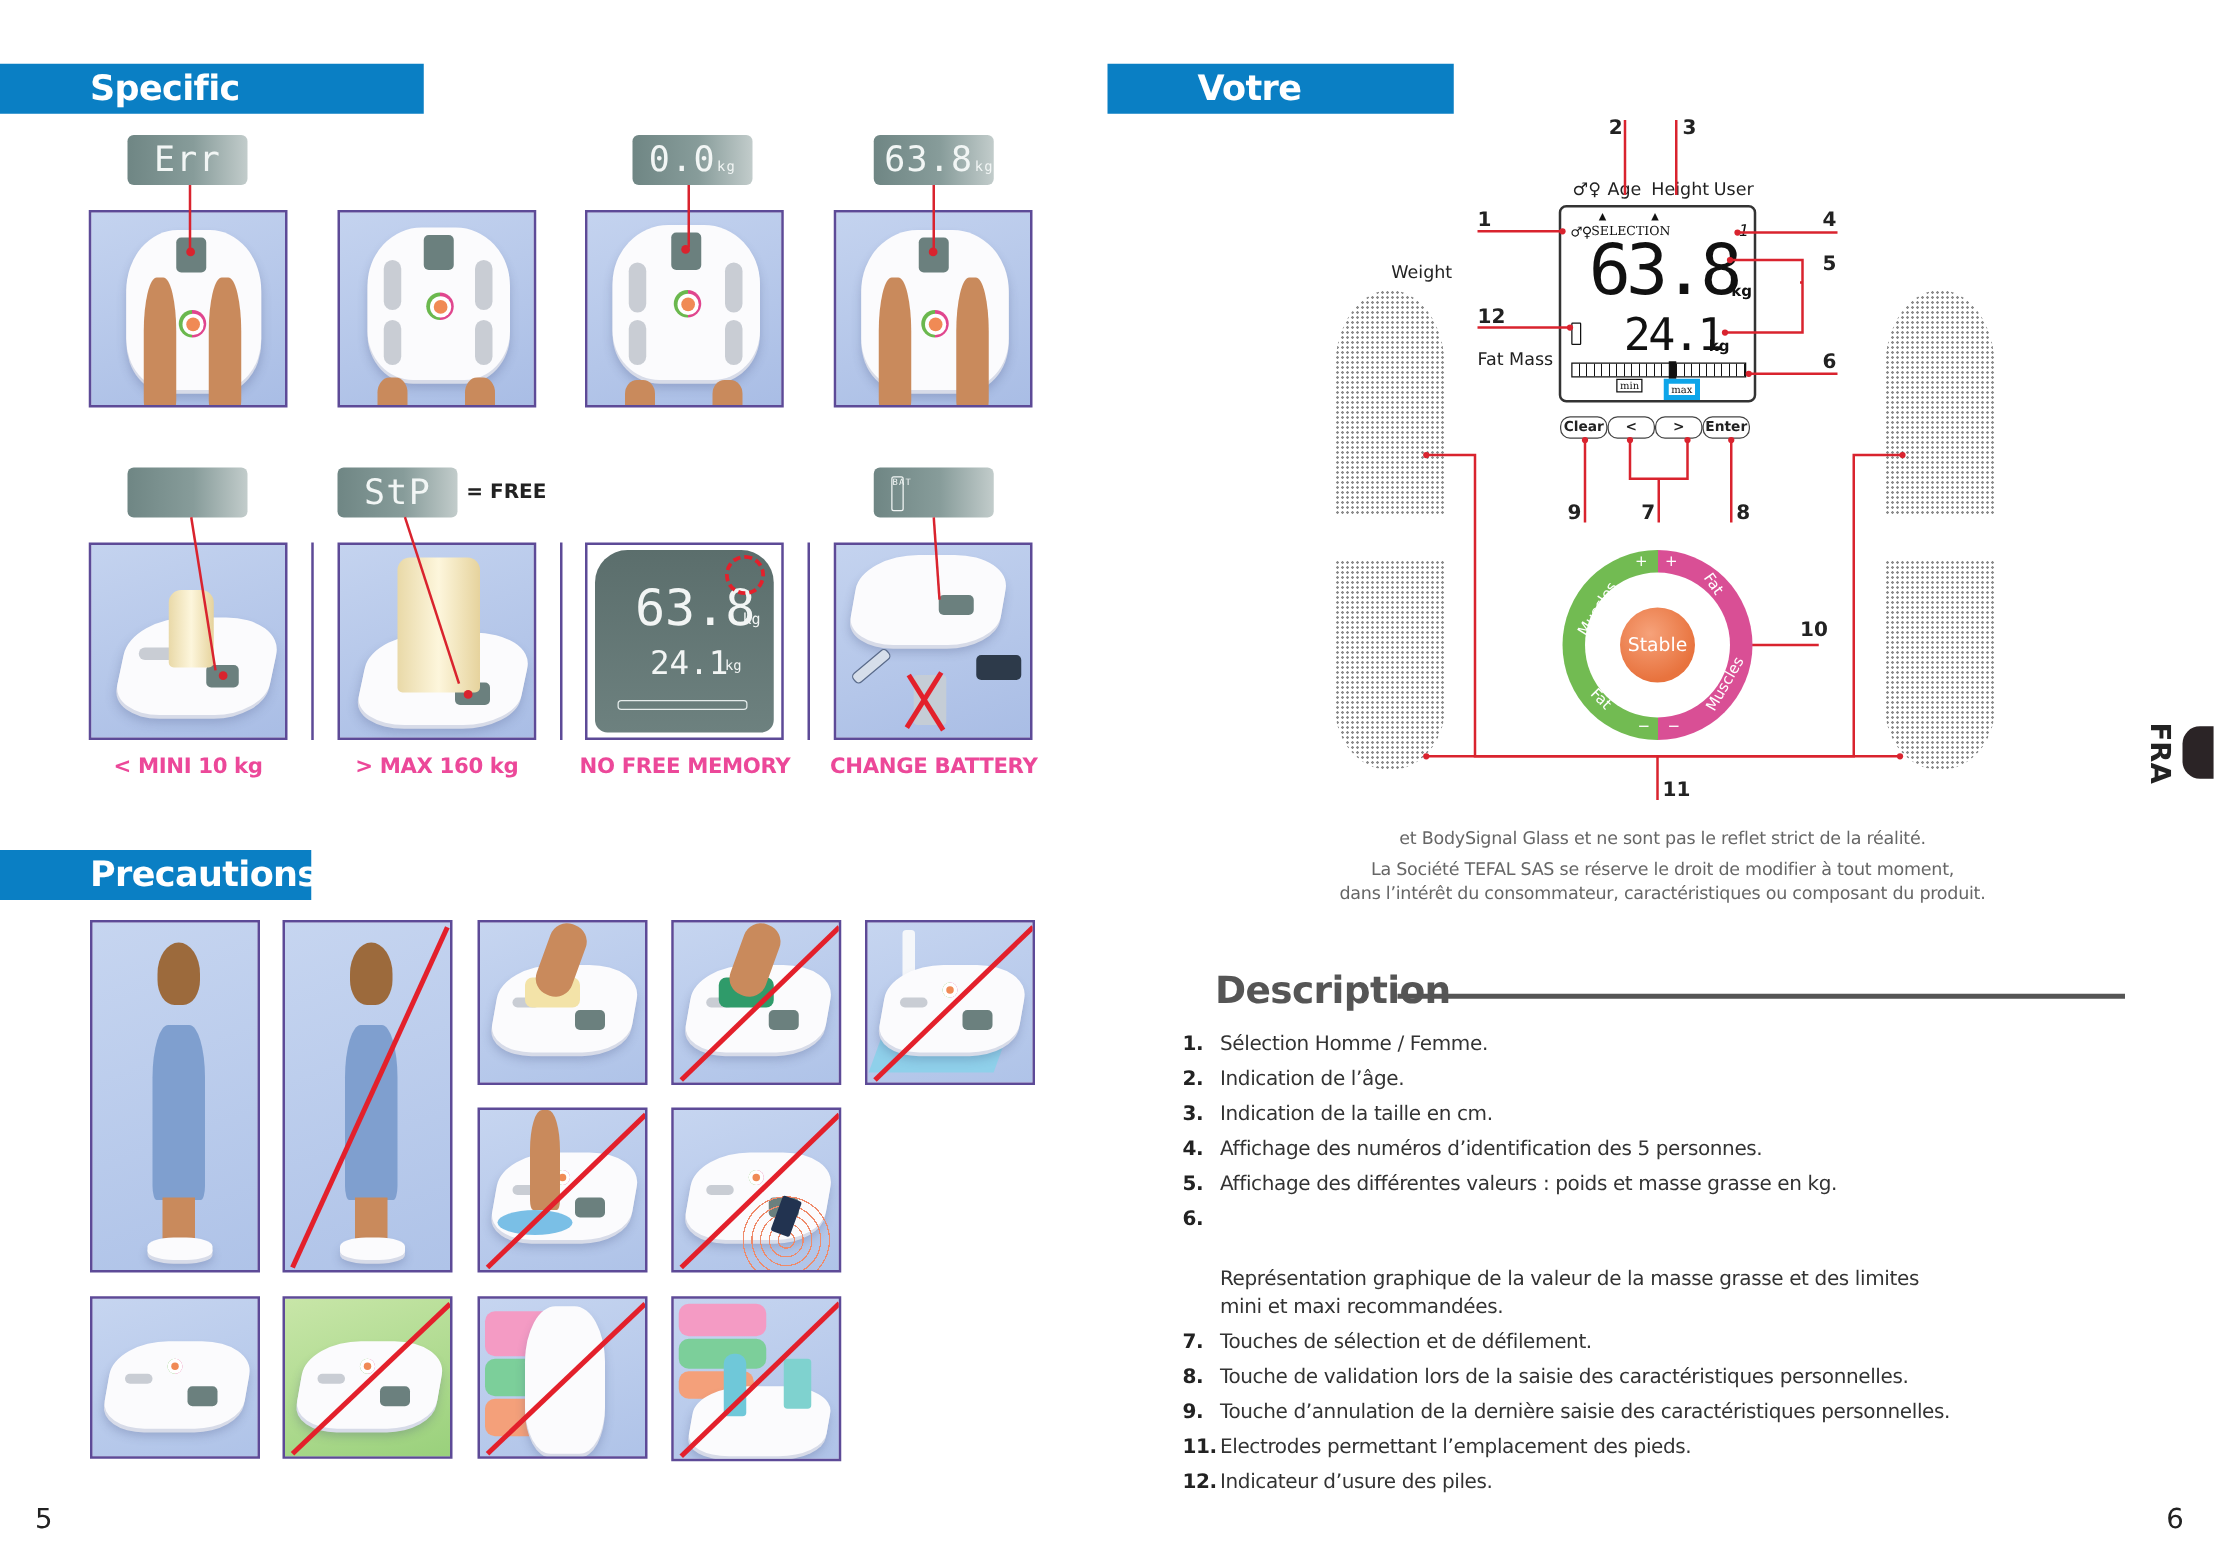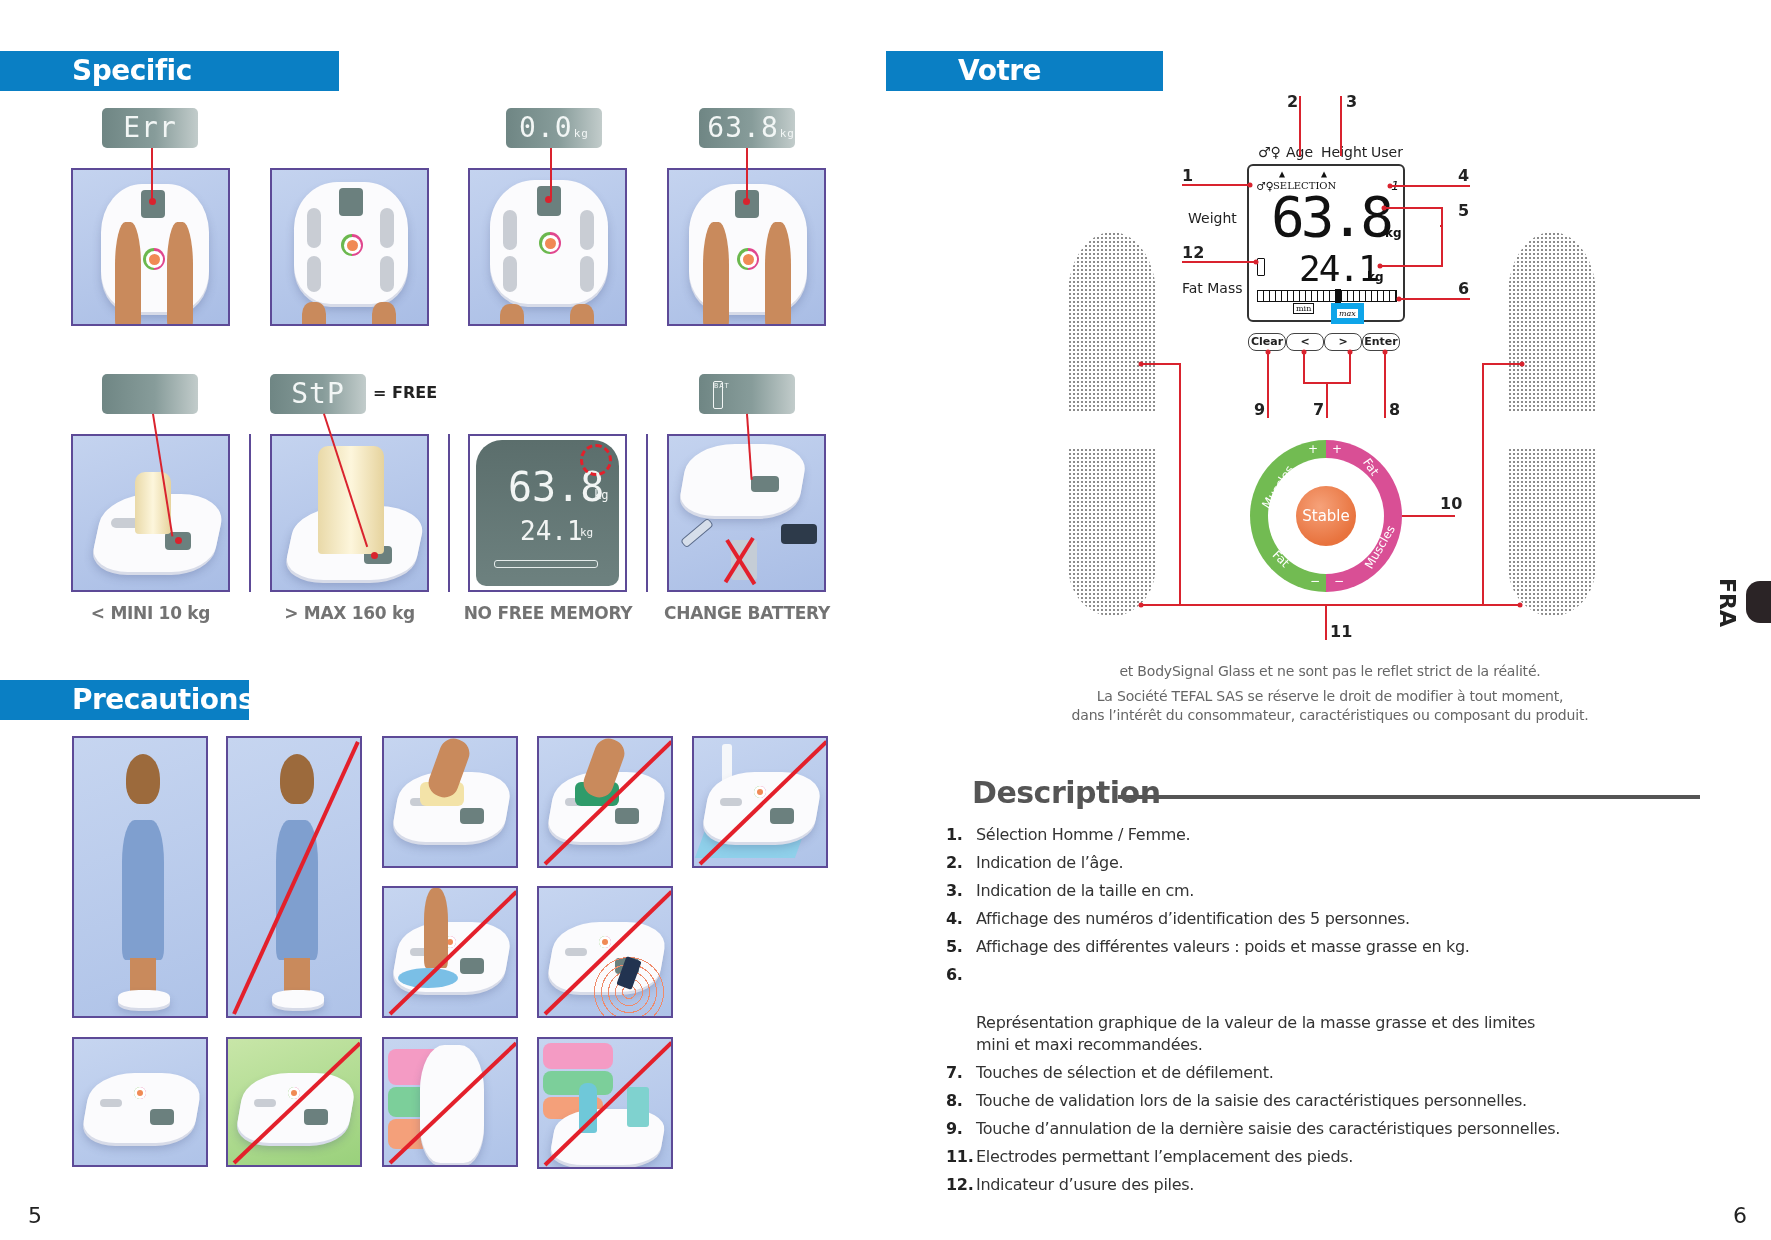--- a/index.html
+++ b/index.html
@@ -50,21 +50,21 @@
     position: absolute; height: 4px; background: #e3202b; transform-origin: 0 50%;
   }
   .weight {
     position: absolute; background: linear-gradient(90deg, #e9d9a8, #fdf6dc 50%, #e6d39d);
     border-radius: 10px 10px 4px 4px;
   }
   .divider-v { position: absolute; width: 2px; background: #5d4a97; }
 
   .caption {
     position: absolute; font-family: "DejaVu Sans", sans-serif; font-size: 17px;
-    font-weight: bold; color: #737373; text-align: center; letter-spacing: -0.3px;
+    font-weight: bold; color: #ec4899; text-align: center; letter-spacing: -0.3px;
   }
 
   
   .diag-label { position: absolute; font-family: "DejaVu Sans", sans-serif; font-size: 14px; color: #222; }
   .diag-num { position: absolute; font-family: "DejaVu Sans", sans-serif; font-size: 16px; font-weight: bold; color: #222; }
   .electrode {
     position: absolute; width: 88px; height: 180px;
     background-image: radial-gradient(#8c8c8c 0.9px, transparent 1.2px);
     background-size: 4px 4px;
   }
@@ -339,38 +339,38 @@
 
 <div class="electrode" style="left:1068px; top:232px; border-radius:50% 50% 0 0 / 35% 35% 0 0;"></div>
 <div class="electrode" style="left:1508px; top:232px; border-radius:50% 50% 0 0 / 35% 35% 0 0;"></div>
 <div class="electrode" style="left:1068px; top:448px; height:168px; border-radius:0 0 50% 50% / 0 0 30% 30%;"></div>
 <div class="electrode" style="left:1508px; top:448px; height:168px; border-radius:0 0 50% 50% / 0 0 30% 30%;"></div>
 
 <div class="diag-label" style="left:1258px; top:144px; font-weight:bold;">♂♀</div>
 <div class="diag-label" style="left:1286px; top:144px;">Age</div>
 <div class="diag-label" style="left:1321px; top:144px;">Height</div>
 <div class="diag-label" style="left:1371px; top:144px;">User</div>
-<div class="diag-label" style="left:1188px; top:210px;">Weight</div>
+<div class="diag-label" style="left:1113px; top:210px;">Weight</div>
 <div class="diag-label" style="left:1182px; top:280px;">Fat Mass</div>
 
 <div class="lcd-big" style="left:1247px; top:164px; width:158px; height:158px;">
   <div class="lcd-seg" style="left:8px; top:12px; font-size:14px; font-weight:bold;">♂♀</div>
   <div class="lcd-seg" style="left:30px; top:2px; font-size:10px;">▲</div>
   <div class="lcd-seg" style="left:72px; top:2px; font-size:10px;">▲</div>
   <div class="lcd-seg" style="left:24px; top:14px; font-size:10px; font-family:'DejaVu Serif',serif;">SELECTION</div>
   <div class="lcd-seg" style="left:142px; top:12px; font-size:13px; font-style:italic;">1</div>
   <div class="lcd-seg" style="left:22px; top:18px; font-size:56px; letter-spacing:-4px;">63.8</div>
   <div class="lcd-seg" style="left:136px; top:60px; font-size:12px; font-weight:bold; font-family:'DejaVu Sans',sans-serif;">kg</div>
   <div class="lcd-seg" style="left:8px; top:92px; width:8px; height:18px; border:1.5px solid #111; border-radius:1px;"></div>
   <div class="lcd-seg" style="left:50px; top:82px; font-size:36px; letter-spacing:-2px;">24.1</div>
   <div class="lcd-seg" style="left:118px; top:104px; font-size:12px; font-weight:bold; font-family:'DejaVu Sans',sans-serif;">kg</div>
   <div class="abs" style="left:8px; top:124px; width:140px; height:12px; border:1.2px solid #111; background:repeating-linear-gradient(90deg,#fff 0 5px,#111 5px 6px);"></div>
   <div class="abs" style="left:86px; top:123px; width:6px; height:14px; background:#111;"></div>
   <div class="lcd-seg" style="left:44px; top:137px; font-size:8px; border:1px solid #111; padding:0 2px; font-family:'DejaVu Serif',serif;">min</div>
-  <div class="lcd-seg" style="left:82px; top:137px; font-size:8px; border:6px solid #0ea5e9; padding:0 2px; font-family:'DejaVu Serif',serif;font-style:italic;">max</div>
+  <div class="lcd-seg" style="left:82px; top:137px; font-size:8px; border:4px solid #0ea5e9; padding:0 2px; font-family:'DejaVu Serif',serif;">max</div>
 </div>
 
 <div class="kbtn" style="left:1248px; top:333px; width:38px;">Clear</div>
 <div class="kbtn" style="left:1286px; top:333px; width:38px;">&lt;</div>
 <div class="kbtn" style="left:1324px; top:333px; width:38px;">&gt;</div>
 <div class="kbtn" style="left:1362px; top:333px; width:38px;">Enter</div>
 
 <svg class="abs" style="left:0; top:0;" width="1771" height="1240">
   <g stroke="#d9232e" stroke-width="2" fill="none">
     <line x1="1300" y1="96" x2="1300" y2="156"></line>

